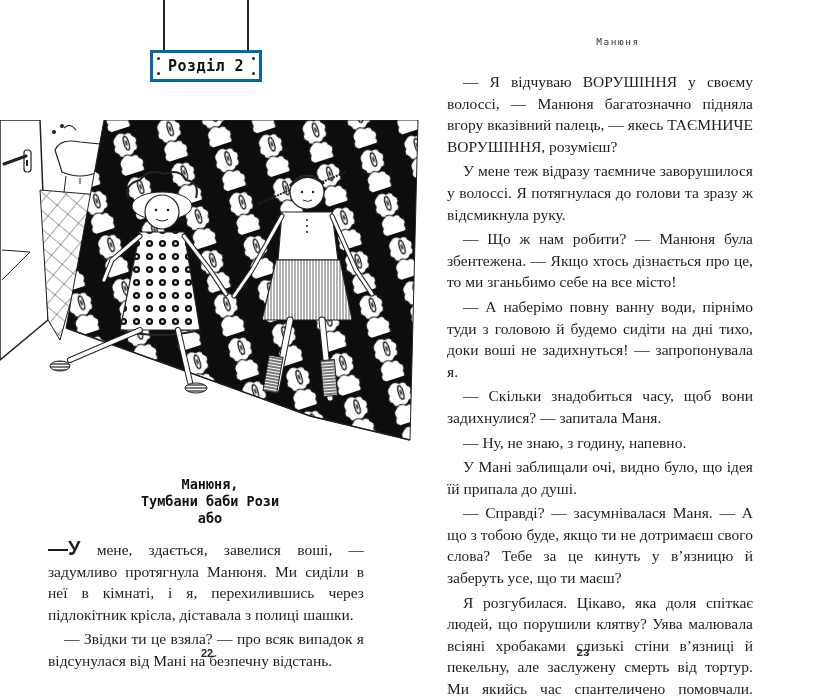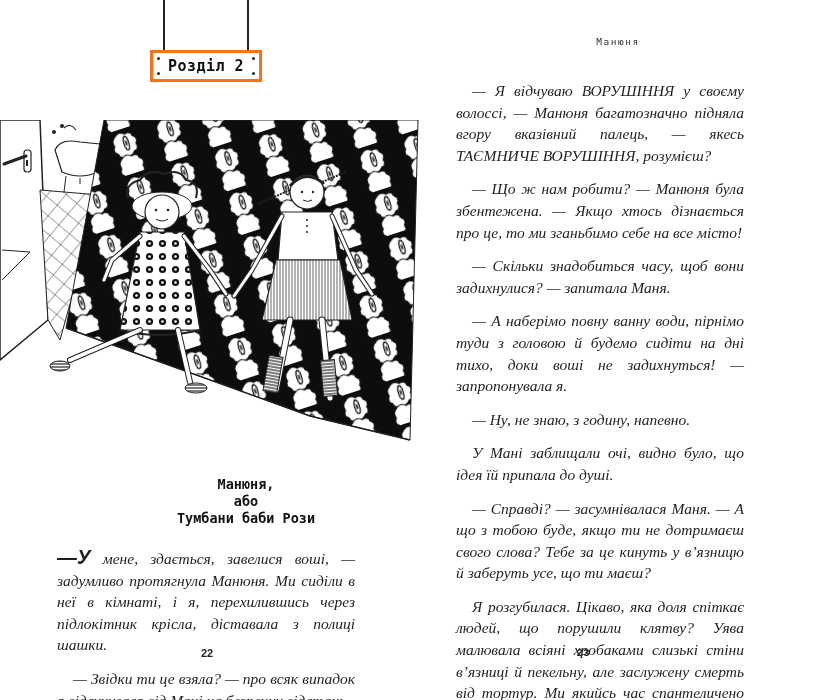--- a/index.html
+++ b/index.html
@@ -8,33 +8,33 @@
     position: relative; font-family: "Liberation Serif", "DejaVu Serif", serif; color: #1a1a1a;
   }
   .page { position: absolute; top: 0; height: 700px; }
   .page-left { left: 0; width: 420px; }
   .page-right { left: 408px; width: 420px; }
 
   
   .sign-strings { position: absolute; left: 163px; top: 0; width: 82px; height: 52px;
     border-left: 2px solid #222; border-right: 2px solid #222; }
   .sign { position: absolute; left: 150px; top: 50px; width: 112px; height: 32px;
-    border: 3px solid #f97316; background: #fff; box-sizing: border-box;
+    border: 3px solid #0369a1; background: #fff; box-sizing: border-box;
     display: flex; align-items: center; justify-content: center; }
   .sign-text { font-family: "DejaVu Sans Mono", "Liberation Mono", monospace; font-size: 15px; font-weight: bold; letter-spacing: 0.5px; color: #111; }
   .rivet { position: absolute; width: 3px; height: 3px; background: #222; border-radius: 50%; }
 
   
   .illustration { position: absolute; left: 0; top: 120px; width: 420px; height: 340px; }
 
   .chapter-title { position: absolute; left: 0; width: 420px; top: 476px; text-align: center;
-    font-family: "DejaVu Sans Mono", "Liberation Mono", monospace; font-weight: bold; font-size: 13.5px; line-height: 17px; color: #111; padding-left: 36px; }
+    font-family: "DejaVu Sans Mono", "Liberation Mono", monospace; font-weight: bold; font-size: 13.5px; line-height: 17px; color: #111; }
 
   .body-text { position: absolute; font-size: 15.5px; line-height: 21.6px; text-align: justify; color: #1e1e1e; }
-  .body-text p { margin: 12px; text-indent: 16px; font-style: italic; }
+  .body-text p { margin: 3px; text-indent: 16px; }
   .left-body { left: 45px; width: 322px; top: 535px; }
   .left-body p.first { text-indent: 0; }
   .dropcap { font-family: "Liberation Sans", "DejaVu Sans", sans-serif; font-weight: bold; font-size: 20px; }
 
   .running-head { position: absolute; left: 0; width: 420px; top: 36px; text-align: center;
     font-family: "DejaVu Sans Mono", "Liberation Mono", monospace; font-size: 9.5px; letter-spacing: 1.5px; color: #333; }
   .right-body { left: 36px; width: 312px; top: 68px; }
 
   .folio { position: absolute; top: 647px; width: 420px; left: 0; text-align: center;
     font-family: "Liberation Sans", "DejaVu Sans", sans-serif; font-weight: bold; font-size: 11px; color: #222; }
@@ -150,39 +150,40 @@
       <path d="M290,200 L276,270" stroke="#fff" stroke-width="5" stroke-linecap="round"></path>
       <path d="M322,200 L330,278" stroke="#222" stroke-width="7" stroke-linecap="round"></path>
       <path d="M322,200 L330,278" stroke="#fff" stroke-width="5" stroke-linecap="round"></path>
       <rect x="266" y="236" width="14" height="36" fill="url(#stripes)" stroke="#222" stroke-width="1" transform="rotate(10 273 254)"></rect>
       <rect x="322" y="240" width="14" height="36" fill="url(#stripes)" stroke="#222" stroke-width="1" transform="rotate(-5 329 258)"></rect>
     </g>
   </svg>
 
   <div class="chapter-title">
     <div>Манюня,</div>
+    <div>Тумбани баби Рози</div>
     <div>або</div>
-    <div>Тумбани баби Рози</div>
   </div>
 
   <div class="body-text left-body">
     <p class="first"><span class="dropcap">—У</span><span> мене, здається, завелися воші, — задумливо протягнула Манюня. Ми сиділи в неї в кімнаті, і я, перехилившись через підлокітник крісла, діставала з полиці шашки.</span></p>
     <p>— Звідки ти це взяла? — про всяк випадок я відсунулася від Мані на безпечну відстань.</p>
   </div>
 
   <div class="folio">22</div>
 </div>
 
 <div class="page page-right">
   <div class="running-head">Манюня</div>
   <div class="body-text right-body">
     <p>— Я відчуваю ВОРУШІННЯ у своєму волоссі, — Манюня багатозначно підняла вгору вказівний палець, — якесь ТАЄМНИЧЕ ВОРУШІННЯ, розумієш?</p>
+    <p>У мене теж відразу таємниче заворушилося у волоссі. Я потягнулася до голови та зразу ж відсмикнула руку.</p>
     <p>— Що ж нам робити? — Манюня була збентежена. — Якщо хтось дізнається про це, то ми зганьбимо себе на все місто!</p>
+    <p>— А наберімо повну ванну води, пірнімо туди з головою й будемо сидіти на дні тихо, доки воші не задихнуться! — запропонувала я.</p>
     <p>— Скільки знадобиться часу, щоб вони задихнулися? — запитала Маня.</p>
-    <p>— А наберімо повну ванну води, пірнімо туди з головою й будемо сидіти на дні тихо, доки воші не задихнуться! — запропонувала я.</p>
     <p>— Ну, не знаю, з годину, напевно.</p>
     <p>У Мані заблищали очі, видно було, що ідея їй припала до душі.</p>
     <p>— Справді? — засумнівалася Маня. — А що з тобою буде, якщо ти не дотримаєш свого слова? Тебе за це кинуть у в’язницю й заберуть усе, що ти маєш?</p>
     <p>Я розгубилася. Цікаво, яка доля спіткає людей, що порушили клятву? Уява малювала всіяні хробаками слизькі стіни в’язниці й пекельну, але заслужену смерть від тортур. Ми якийсь час спантеличено помовчали. Манька прибрала шашки назад на полицю.</p>
 
   </div>
   <div class="folio">23</div>
 </div>
 
 </body></html>

